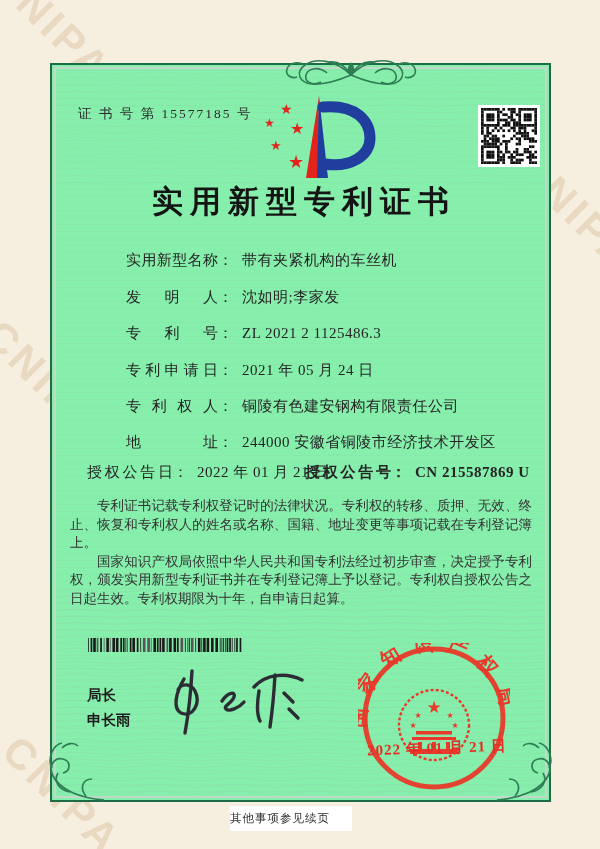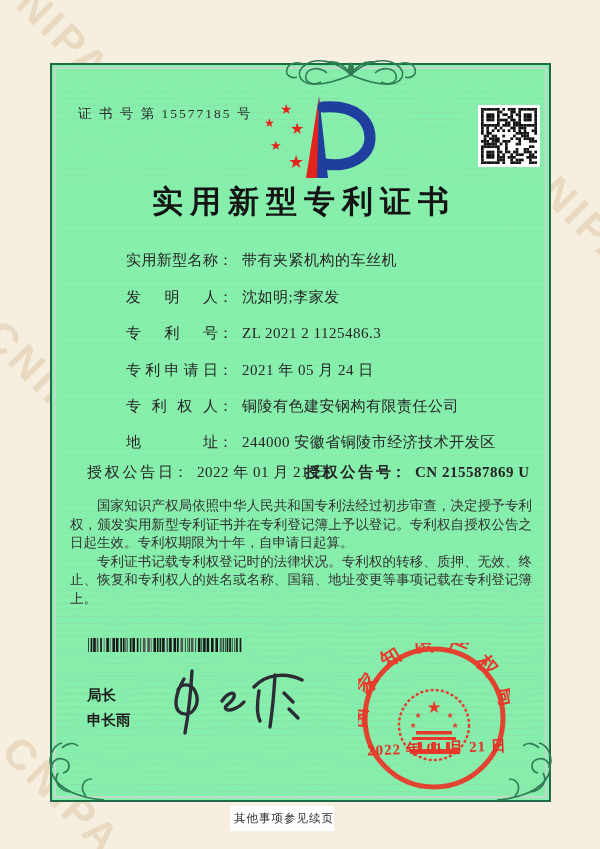--- a/index.html
+++ b/index.html
@@ -65,22 +65,22 @@
   .seal-date{
     position:absolute;left:314px;top:674px;width:142px;text-align:center;
     color:#e33024;font-size:15px;font-weight:bold;letter-spacing:1px;
     transform:rotate(-2deg);white-space:nowrap;
   }
   .page-info{
     position:absolute;left:0;right:0;top:717px;text-align:center;
     font-size:11.5px;letter-spacing:1px;color:#2b2b2b;
   }
   .cont-note{
-    position:absolute;left:230px;top:806px;width:104px;height:25px;background:#ffffff;
-    text-align:right;line-height:25px;font-size:11.5px;color:#333;letter-spacing:1px;
+    position:absolute;left:230px;top:806px;width:122px;height:25px;background:#ffffff;
+    text-align:left;line-height:25px;font-size:11.5px;color:#333;letter-spacing:1px;
   }
   .top-ornament{position:absolute;left:213px;top:-12px;width:172px;height:42px;}
   .corner-orn{position:absolute;width:72px;height:68px;bottom:-4px;}
   .corner-left{left:-14px;}
   .corner-right{right:-14px;transform:scale(-1,1);}
   svg{display:block;}
 </style>
 </head>
 <body>
 
@@ -474,22 +474,22 @@
   <div class="grant">
     <span>
       <span class="glabel">授权公告日</span><span>：</span><span class="fvalue">2022 年 01 月 21 日</span>
     </span>
     <span class="pair2">
       <span class="glabel">授权公告号</span><span>：</span><span class="fvalue">CN 215587869 U</span>
     </span>
   </div>
 
   <div class="paras">
+    <p>专利证书记载专利权登记时的法律状况。专利权的转移、质押、无效、终止、恢复和专利权人的姓名或名称、国籍、地址变更等事项记载在专利登记簿上。</p>
     <p>国家知识产权局依照中华人民共和国专利法经过初步审查，决定授予专利权，颁发实用新型专利证书并在专利登记簿上予以登记。专利权自授权公告之日起生效。专利权期限为十年，自申请日起算。</p>
-    <p>专利证书记载专利权登记时的法律状况。专利权的转移、质押、无效、终止、恢复和专利权人的姓名或名称、国籍、地址变更等事项记载在专利登记簿上。</p>
   </div>
 
   <svg class="barcode" id="barcode" viewBox="0 0 158 14" preserveAspectRatio="none">
       <rect x="1" y="0" width="0.8" height="14" fill="#1a1a1a"></rect>
       <rect x="3.6" y="0" width="1.7000000000000002" height="14" fill="#1a1a1a"></rect>
       <rect x="6.2" y="0" width="2.6" height="14" fill="#1a1a1a"></rect>
       <rect x="9.7" y="0" width="1.7000000000000002" height="14" fill="#555"></rect>
       <rect x="13.2" y="0" width="1.7000000000000002" height="14" fill="#1a1a1a"></rect>
       <rect x="16.7" y="0" width="0.8" height="14" fill="#555"></rect>
       <rect x="19.3" y="0" width="2.6" height="14" fill="#1a1a1a"></rect>

